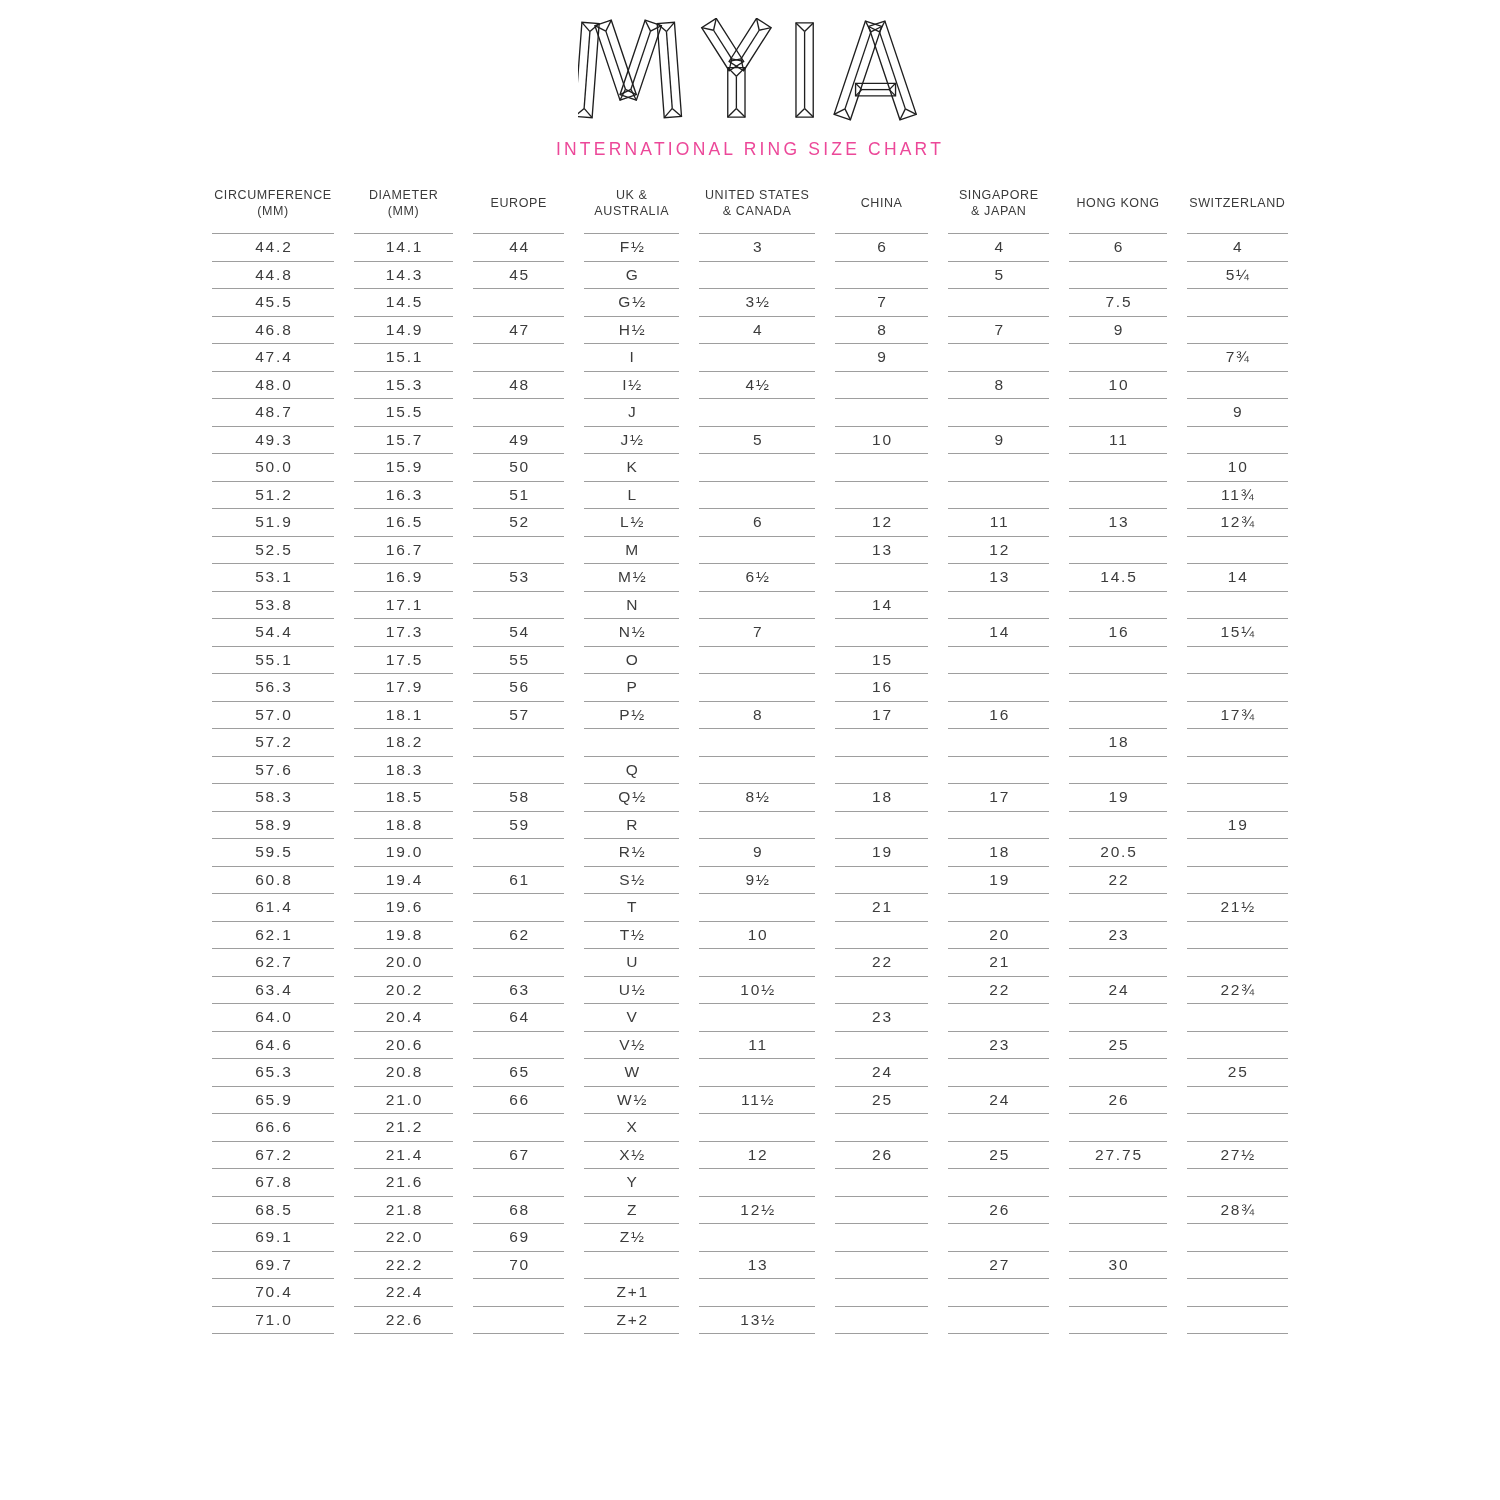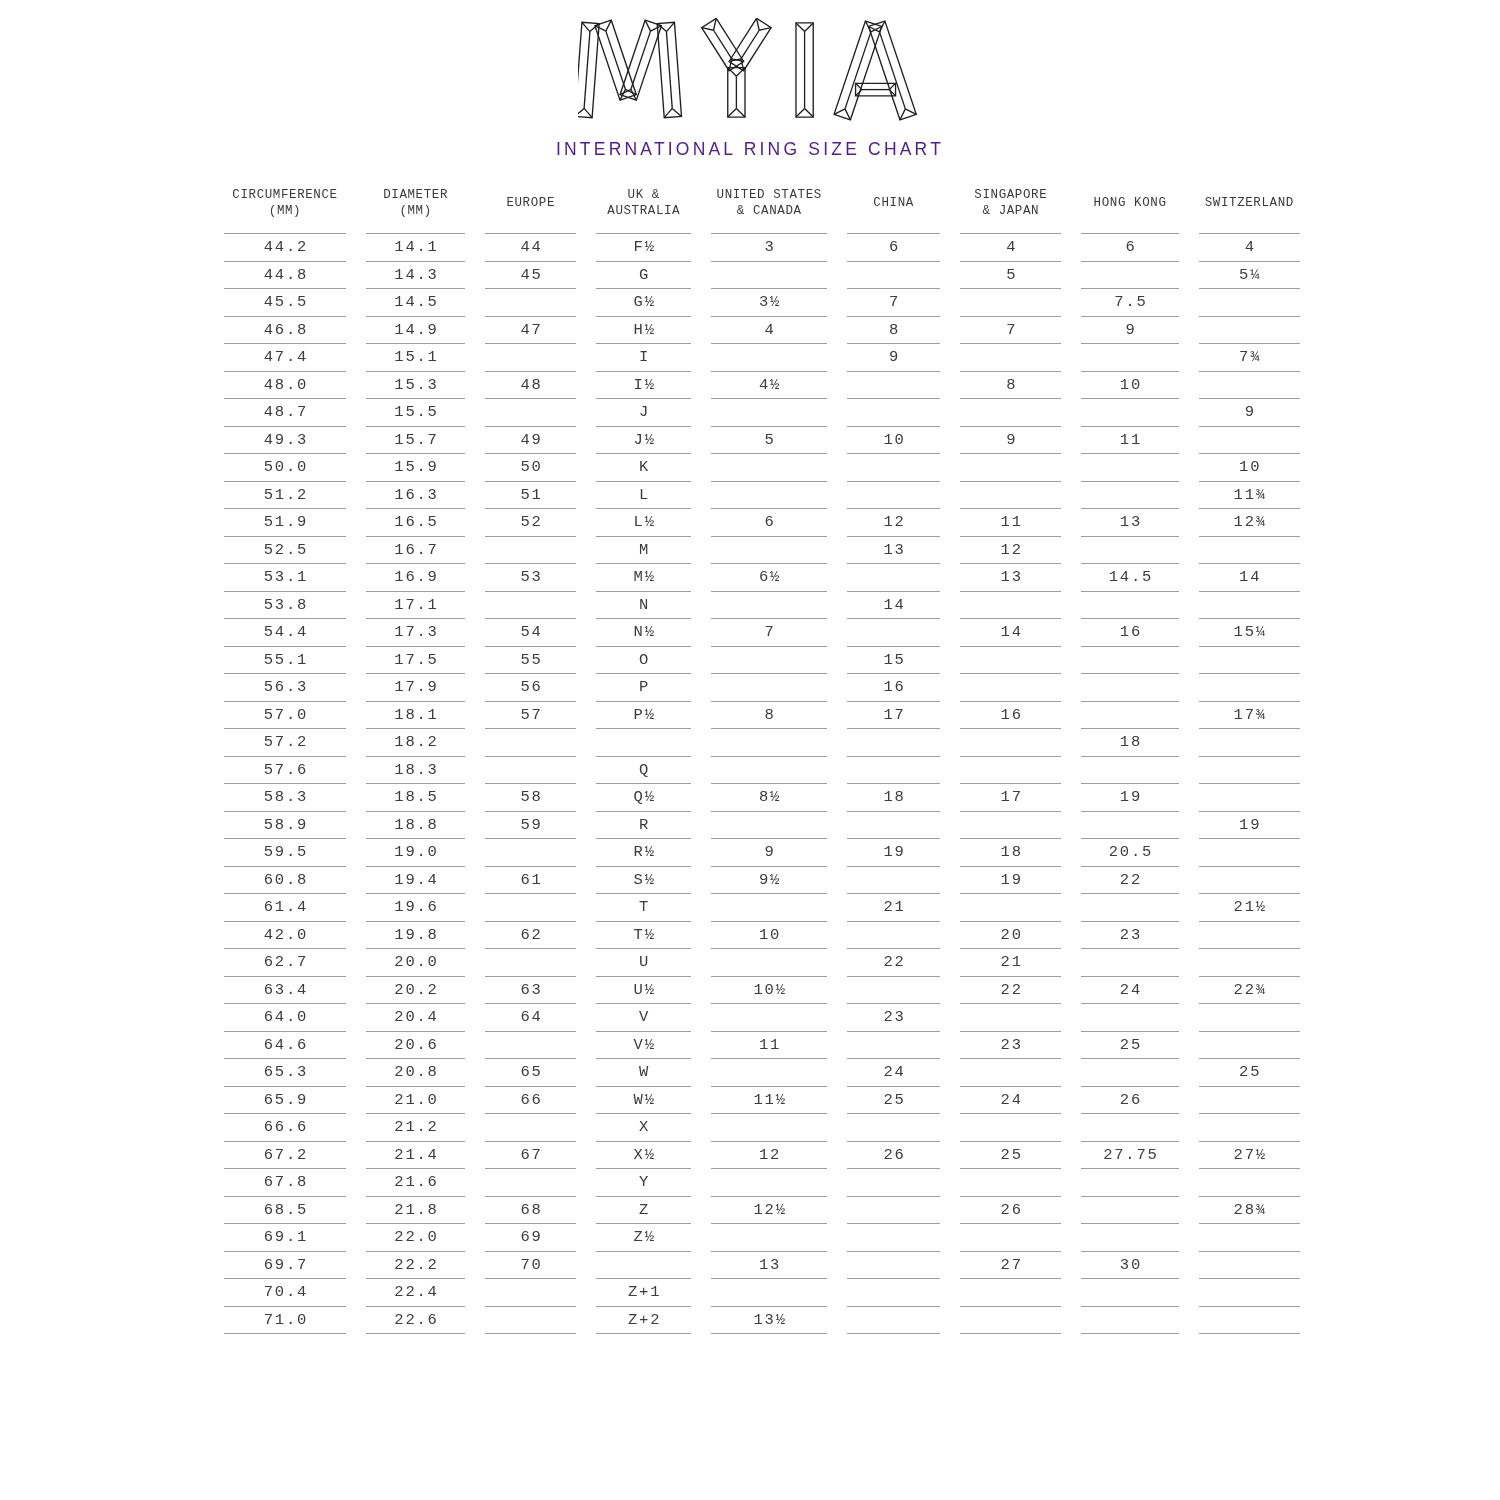--- a/index.html
+++ b/index.html
@@ -29,29 +29,28 @@
     display: inline-block;
   }
   .chart-title {
     position: absolute;
     top: 139px;
     left: 0;
     width: 1500px;
     text-align: center;
     font-size: 17.5px;
     letter-spacing: 3.2px;
-    color: #4c1d95;
+    color: #ec4899;
     font-weight: 400;
   }
   .table-wrap {
     position: absolute;
     top: 180px;
-    left: 204px;
+    left: 192px;
     width: 1116px;
-    font-family: Liberation Mono, monospace;
   }
   table.size-table {
     border-collapse: separate;
     border-spacing: 20px 0;
     table-layout: fixed;
     width: 1116px;
   }
   table.size-table th {
     font-size: 12.5px;
     font-weight: 400;
@@ -468,21 +467,21 @@
             <td>19.6</td>
             <td></td>
             <td>T</td>
             <td></td>
             <td>21</td>
             <td></td>
             <td></td>
             <td>21½</td>
           </tr>
           <tr>
-            <td>42.0</td>
+            <td>62.1</td>
             <td>19.8</td>
             <td>62</td>
             <td>T½</td>
             <td>10</td>
             <td></td>
             <td>20</td>
             <td>23</td>
             <td></td>
           </tr>
           <tr>

